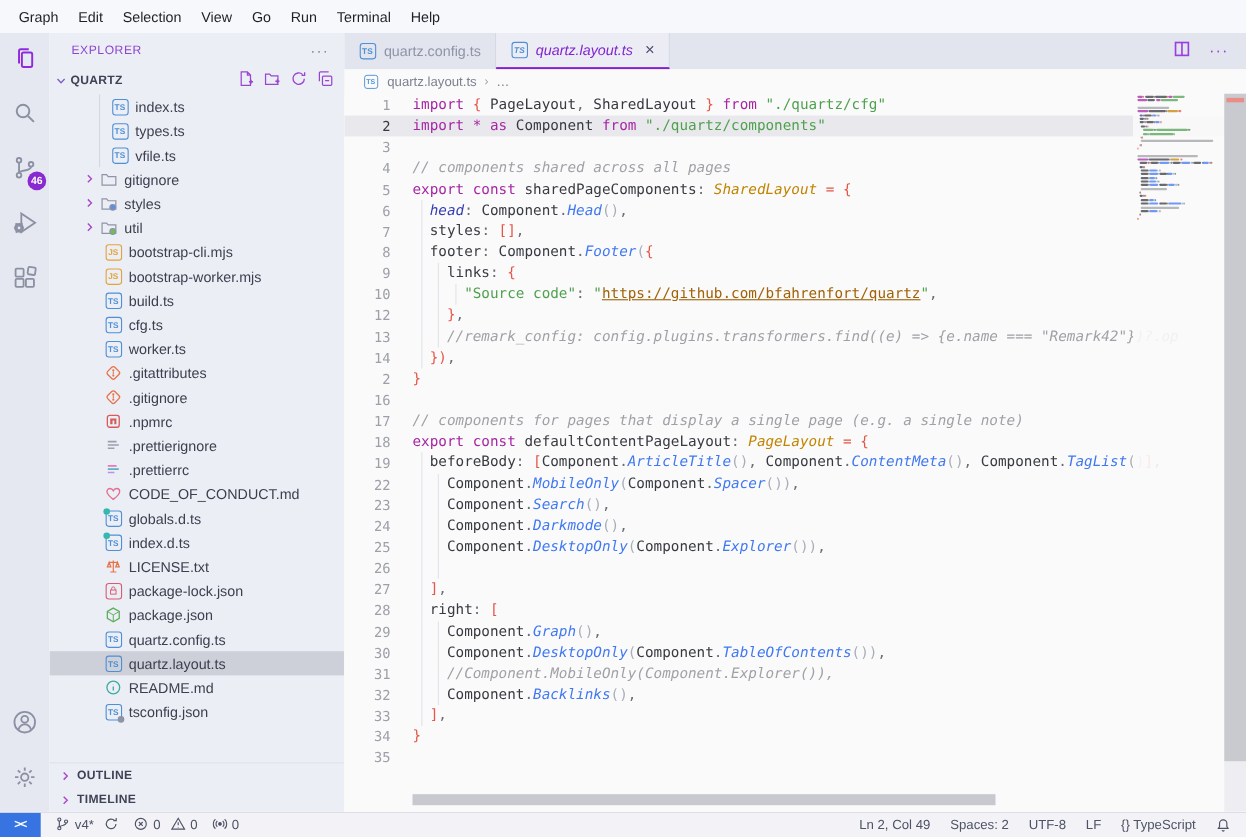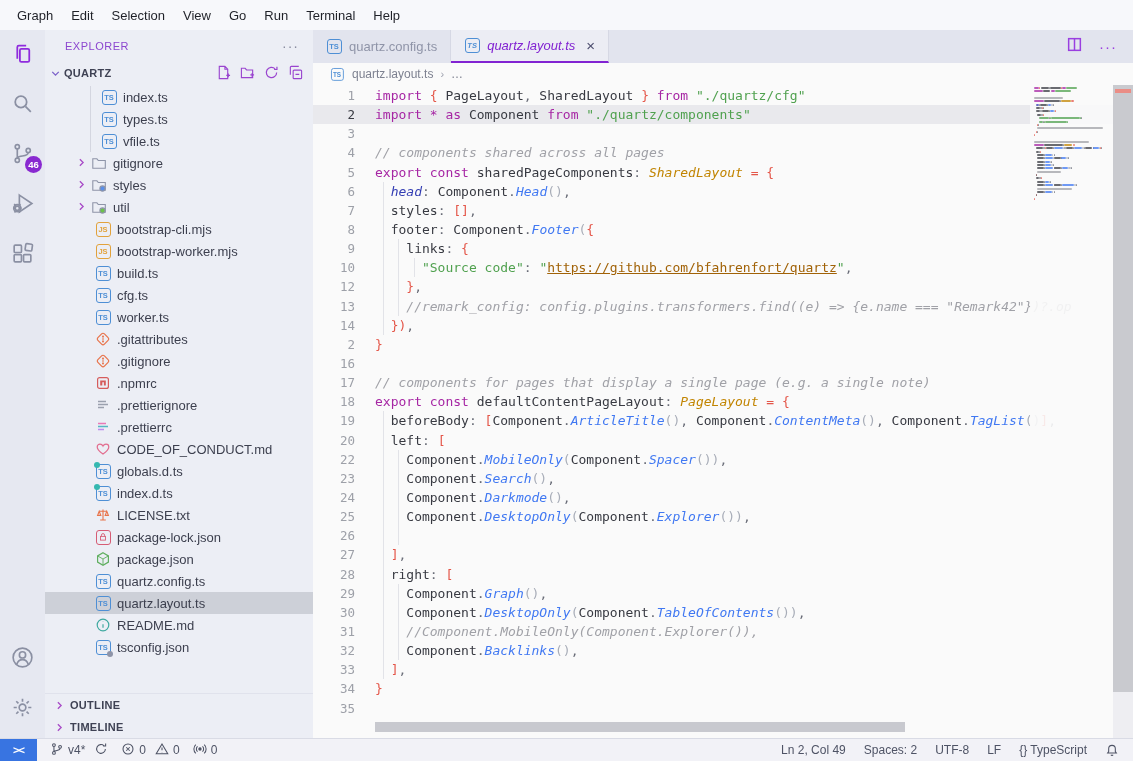--- a/index.html
+++ b/index.html
@@ -489,21 +489,20 @@
           <div class="cl"><span class="gutter">9</span><span class="lc"><i class="ig" style="left: 7.83px;"></i><i class="ig" style="left: 23.49px;"></i><span class="tk-id">    links</span><span class="tk-pn">: </span><span class="tk-br">{</span></span></div>
           <div class="cl"><span class="gutter">10</span><span class="lc"><i class="ig" style="left: 7.83px;"></i><i class="ig" style="left: 23.49px;"></i><i class="ig" style="left: 39.15px;"></i><span class="tk-str">      "Source code"</span><span class="tk-pn">: </span><span class="tk-str">"</span><span class="tk-lnk">https://github.com/bfahrenfort/quartz</span><span class="tk-str">"</span><span class="tk-pn">,</span></span></div>
           <div class="cl"><span class="gutter">12</span><span class="lc"><i class="ig" style="left: 7.83px;"></i><i class="ig" style="left: 23.49px;"></i><span class="tk-br">    }</span><span class="tk-pn">,</span></span></div>
           <div class="cl"><span class="gutter">13</span><span class="lc"><i class="ig" style="left: 7.83px;"></i><i class="ig" style="left: 23.49px;"></i><span class="tk-cmt">    //remark_config: config.plugins.transformers.find((e) =&gt; {e.name === "Remark42"})?.op</span></span></div>
           <div class="cl"><span class="gutter">14</span><span class="lc"><i class="ig" style="left: 7.83px;"></i><span class="tk-br">  })</span><span class="tk-pn">,</span></span></div>
           <div class="cl"><span class="gutter">2</span><span class="lc"><span class="tk-br">}</span></span></div>
           <div class="cl"><span class="gutter">16</span><span class="lc"></span></div>
           <div class="cl"><span class="gutter">17</span><span class="lc"><span class="tk-cmt">// components for pages that display a single page (e.g. a single note)</span></span></div>
           <div class="cl"><span class="gutter">18</span><span class="lc"><span class="tk-kw">export const </span><span class="tk-id">defaultContentPageLayout</span><span class="tk-pn">: </span><span class="tk-typ">PageLayout</span><span class="tk-br"> = {</span></span></div>
           <div class="cl"><span class="gutter">19</span><span class="lc"><i class="ig" style="left: 7.83px;"></i><span class="tk-id">  beforeBody</span><span class="tk-pn">: </span><span class="tk-br">[</span><span class="tk-id">Component</span><span class="tk-pn">.</span><span class="tk-fn">ArticleTitle</span><span class="tk-par">()</span><span class="tk-pn">, </span><span class="tk-id">Component</span><span class="tk-pn">.</span><span class="tk-fn">ContentMeta</span><span class="tk-par">()</span><span class="tk-pn">, </span><span class="tk-id">Component</span><span class="tk-pn">.</span><span class="tk-fn">TagList</span><span class="tk-par">()</span><span class="tk-br">]</span><span class="tk-pn">,</span></span></div>
-          <div class="cl"><span class="gutter">20</span><span class="lc"><i class="ig" style="left: 7.83px;"></i><span class="tk-id">  left</span><span class="tk-pn">: </span><span class="tk-br">[</span></span></div>
           <div class="cl"><span class="gutter">22</span><span class="lc"><i class="ig" style="left: 7.83px;"></i><i class="ig" style="left: 23.49px;"></i><span class="tk-id">    Component</span><span class="tk-pn">.</span><span class="tk-fn">MobileOnly</span><span class="tk-par">(</span><span class="tk-id">Component</span><span class="tk-pn">.</span><span class="tk-fn">Spacer</span><span class="tk-par">())</span><span class="tk-pn">,</span></span></div>
           <div class="cl"><span class="gutter">23</span><span class="lc"><i class="ig" style="left: 7.83px;"></i><i class="ig" style="left: 23.49px;"></i><span class="tk-id">    Component</span><span class="tk-pn">.</span><span class="tk-fn">Search</span><span class="tk-par">()</span><span class="tk-pn">,</span></span></div>
           <div class="cl"><span class="gutter">24</span><span class="lc"><i class="ig" style="left: 7.83px;"></i><i class="ig" style="left: 23.49px;"></i><span class="tk-id">    Component</span><span class="tk-pn">.</span><span class="tk-fn">Darkmode</span><span class="tk-par">()</span><span class="tk-pn">,</span></span></div>
           <div class="cl"><span class="gutter">25</span><span class="lc"><i class="ig" style="left: 7.83px;"></i><i class="ig" style="left: 23.49px;"></i><span class="tk-id">    Component</span><span class="tk-pn">.</span><span class="tk-fn">DesktopOnly</span><span class="tk-par">(</span><span class="tk-id">Component</span><span class="tk-pn">.</span><span class="tk-fn">Explorer</span><span class="tk-par">())</span><span class="tk-pn">,</span></span></div>
           <div class="cl"><span class="gutter">26</span><span class="lc"><i class="ig" style="left: 7.83px;"></i><i class="ig" style="left: 23.49px;"></i></span></div>
           <div class="cl"><span class="gutter">27</span><span class="lc"><i class="ig" style="left: 7.83px;"></i><span class="tk-br">  ]</span><span class="tk-pn">,</span></span></div>
           <div class="cl"><span class="gutter">28</span><span class="lc"><i class="ig" style="left: 7.83px;"></i><span class="tk-id">  right</span><span class="tk-pn">: </span><span class="tk-br">[</span></span></div>
           <div class="cl"><span class="gutter">29</span><span class="lc"><i class="ig" style="left: 7.83px;"></i><i class="ig" style="left: 23.49px;"></i><span class="tk-id">    Component</span><span class="tk-pn">.</span><span class="tk-fn">Graph</span><span class="tk-par">()</span><span class="tk-pn">,</span></span></div>
           <div class="cl"><span class="gutter">30</span><span class="lc"><i class="ig" style="left: 7.83px;"></i><i class="ig" style="left: 23.49px;"></i><span class="tk-id">    Component</span><span class="tk-pn">.</span><span class="tk-fn">DesktopOnly</span><span class="tk-par">(</span><span class="tk-id">Component</span><span class="tk-pn">.</span><span class="tk-fn">TableOfContents</span><span class="tk-par">())</span><span class="tk-pn">,</span></span></div>
           <div class="cl"><span class="gutter">31</span><span class="lc"><i class="ig" style="left: 7.83px;"></i><i class="ig" style="left: 23.49px;"></i><span class="tk-cmt">    //Component.MobileOnly(Component.Explorer()),</span></span></div>

